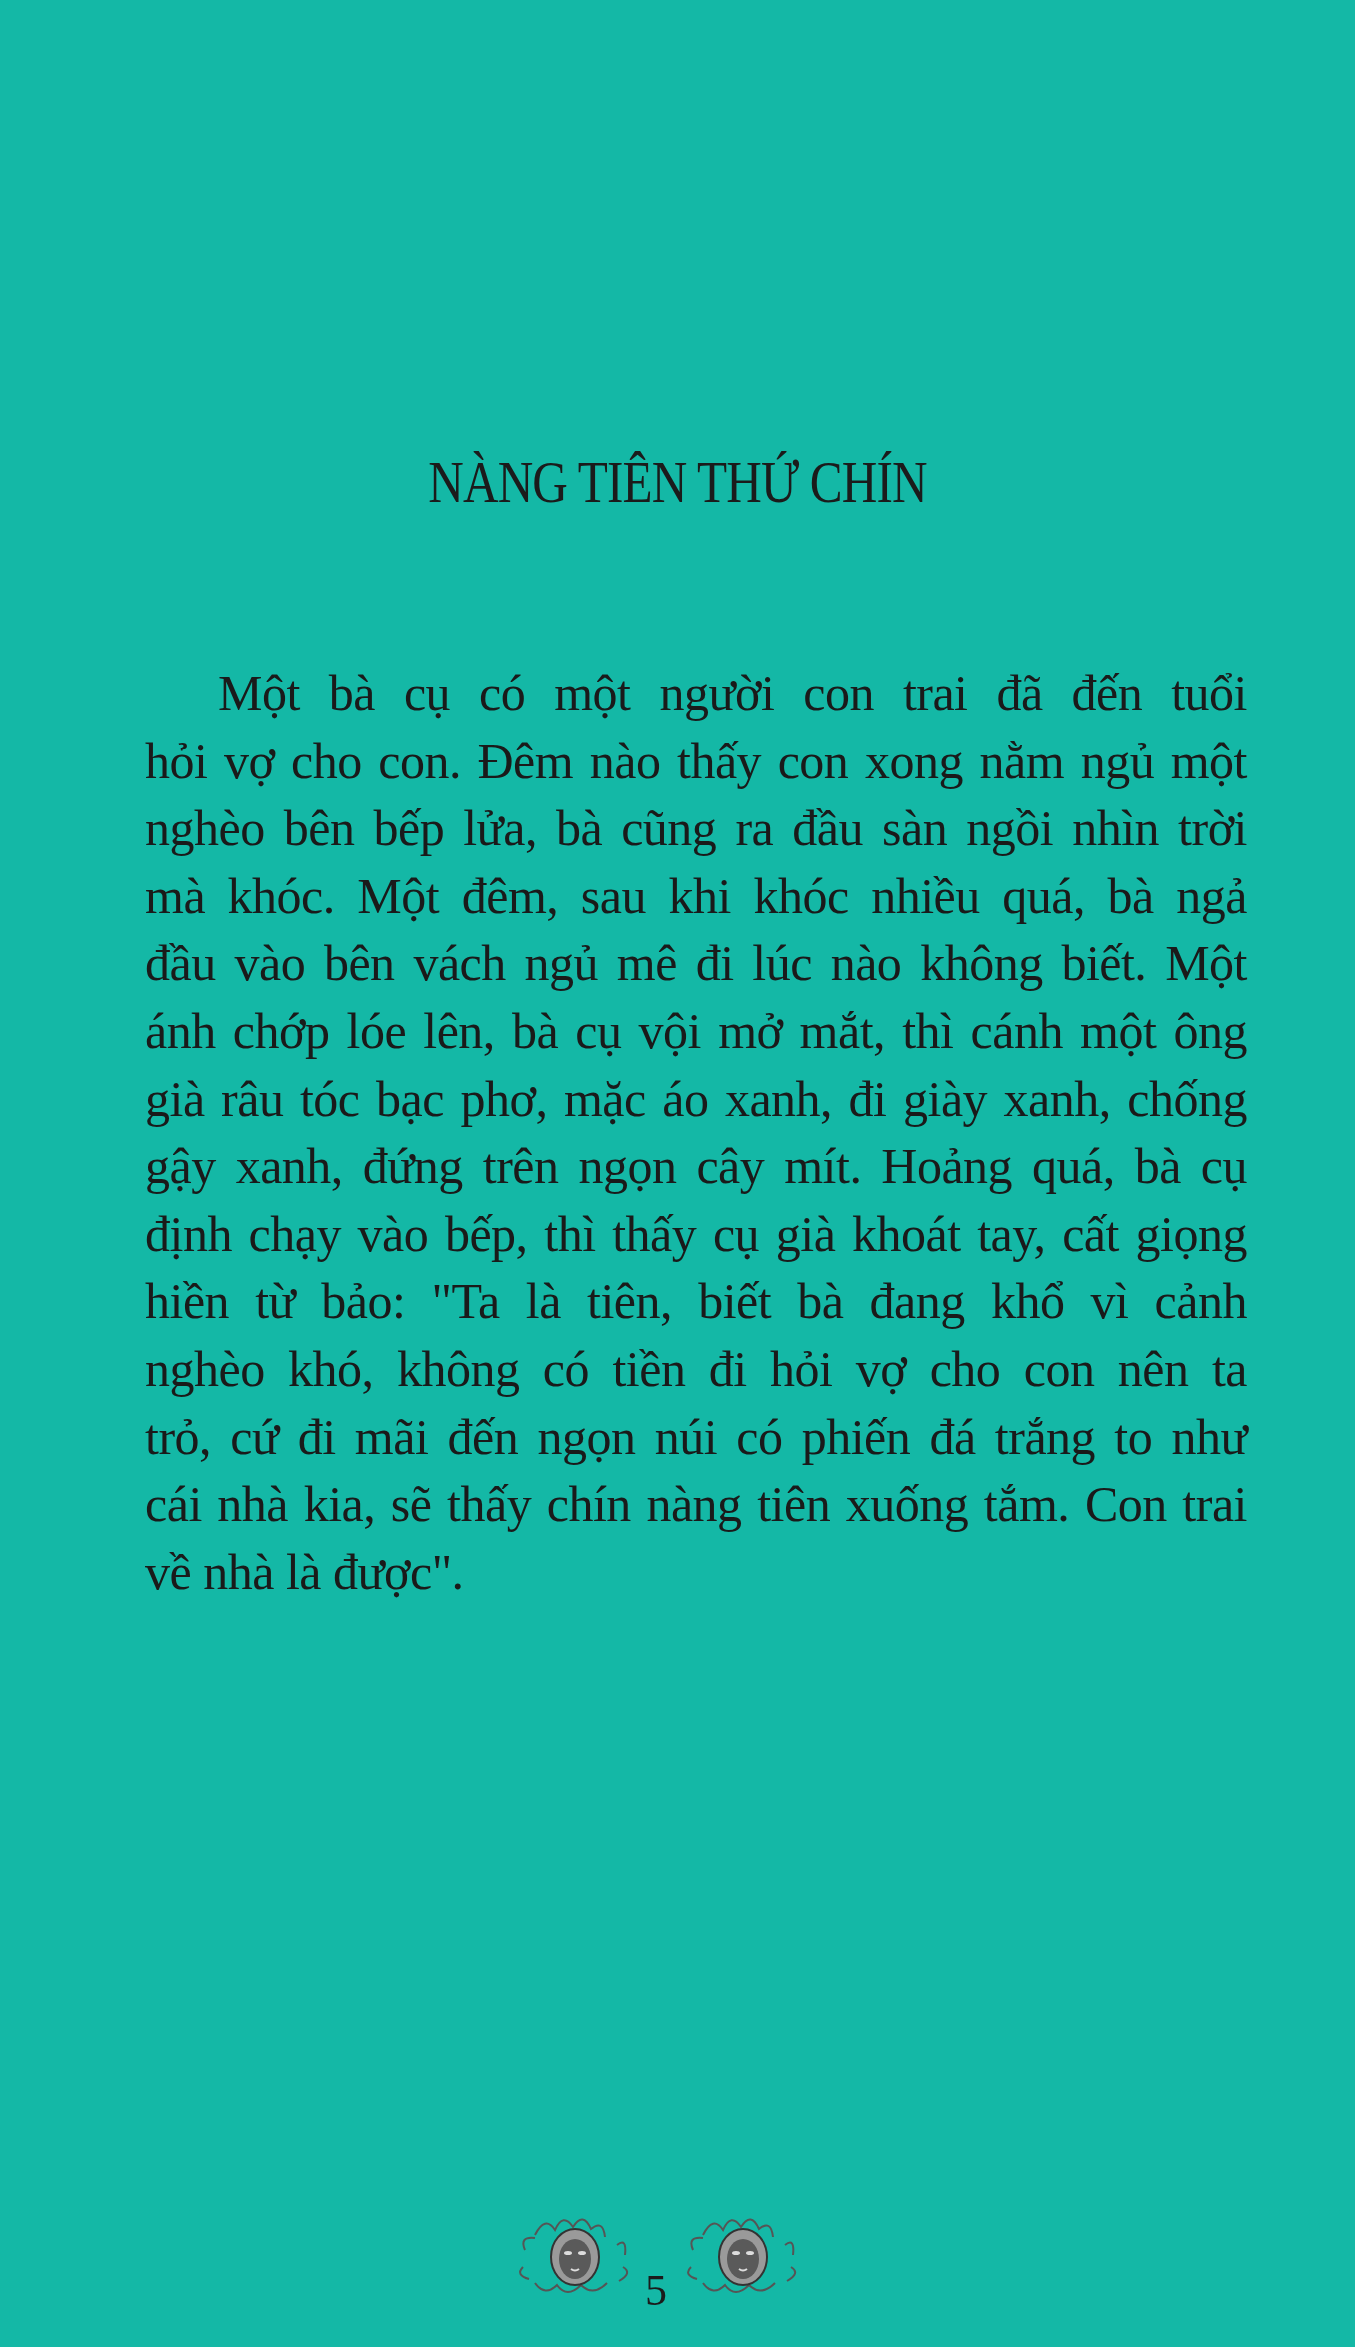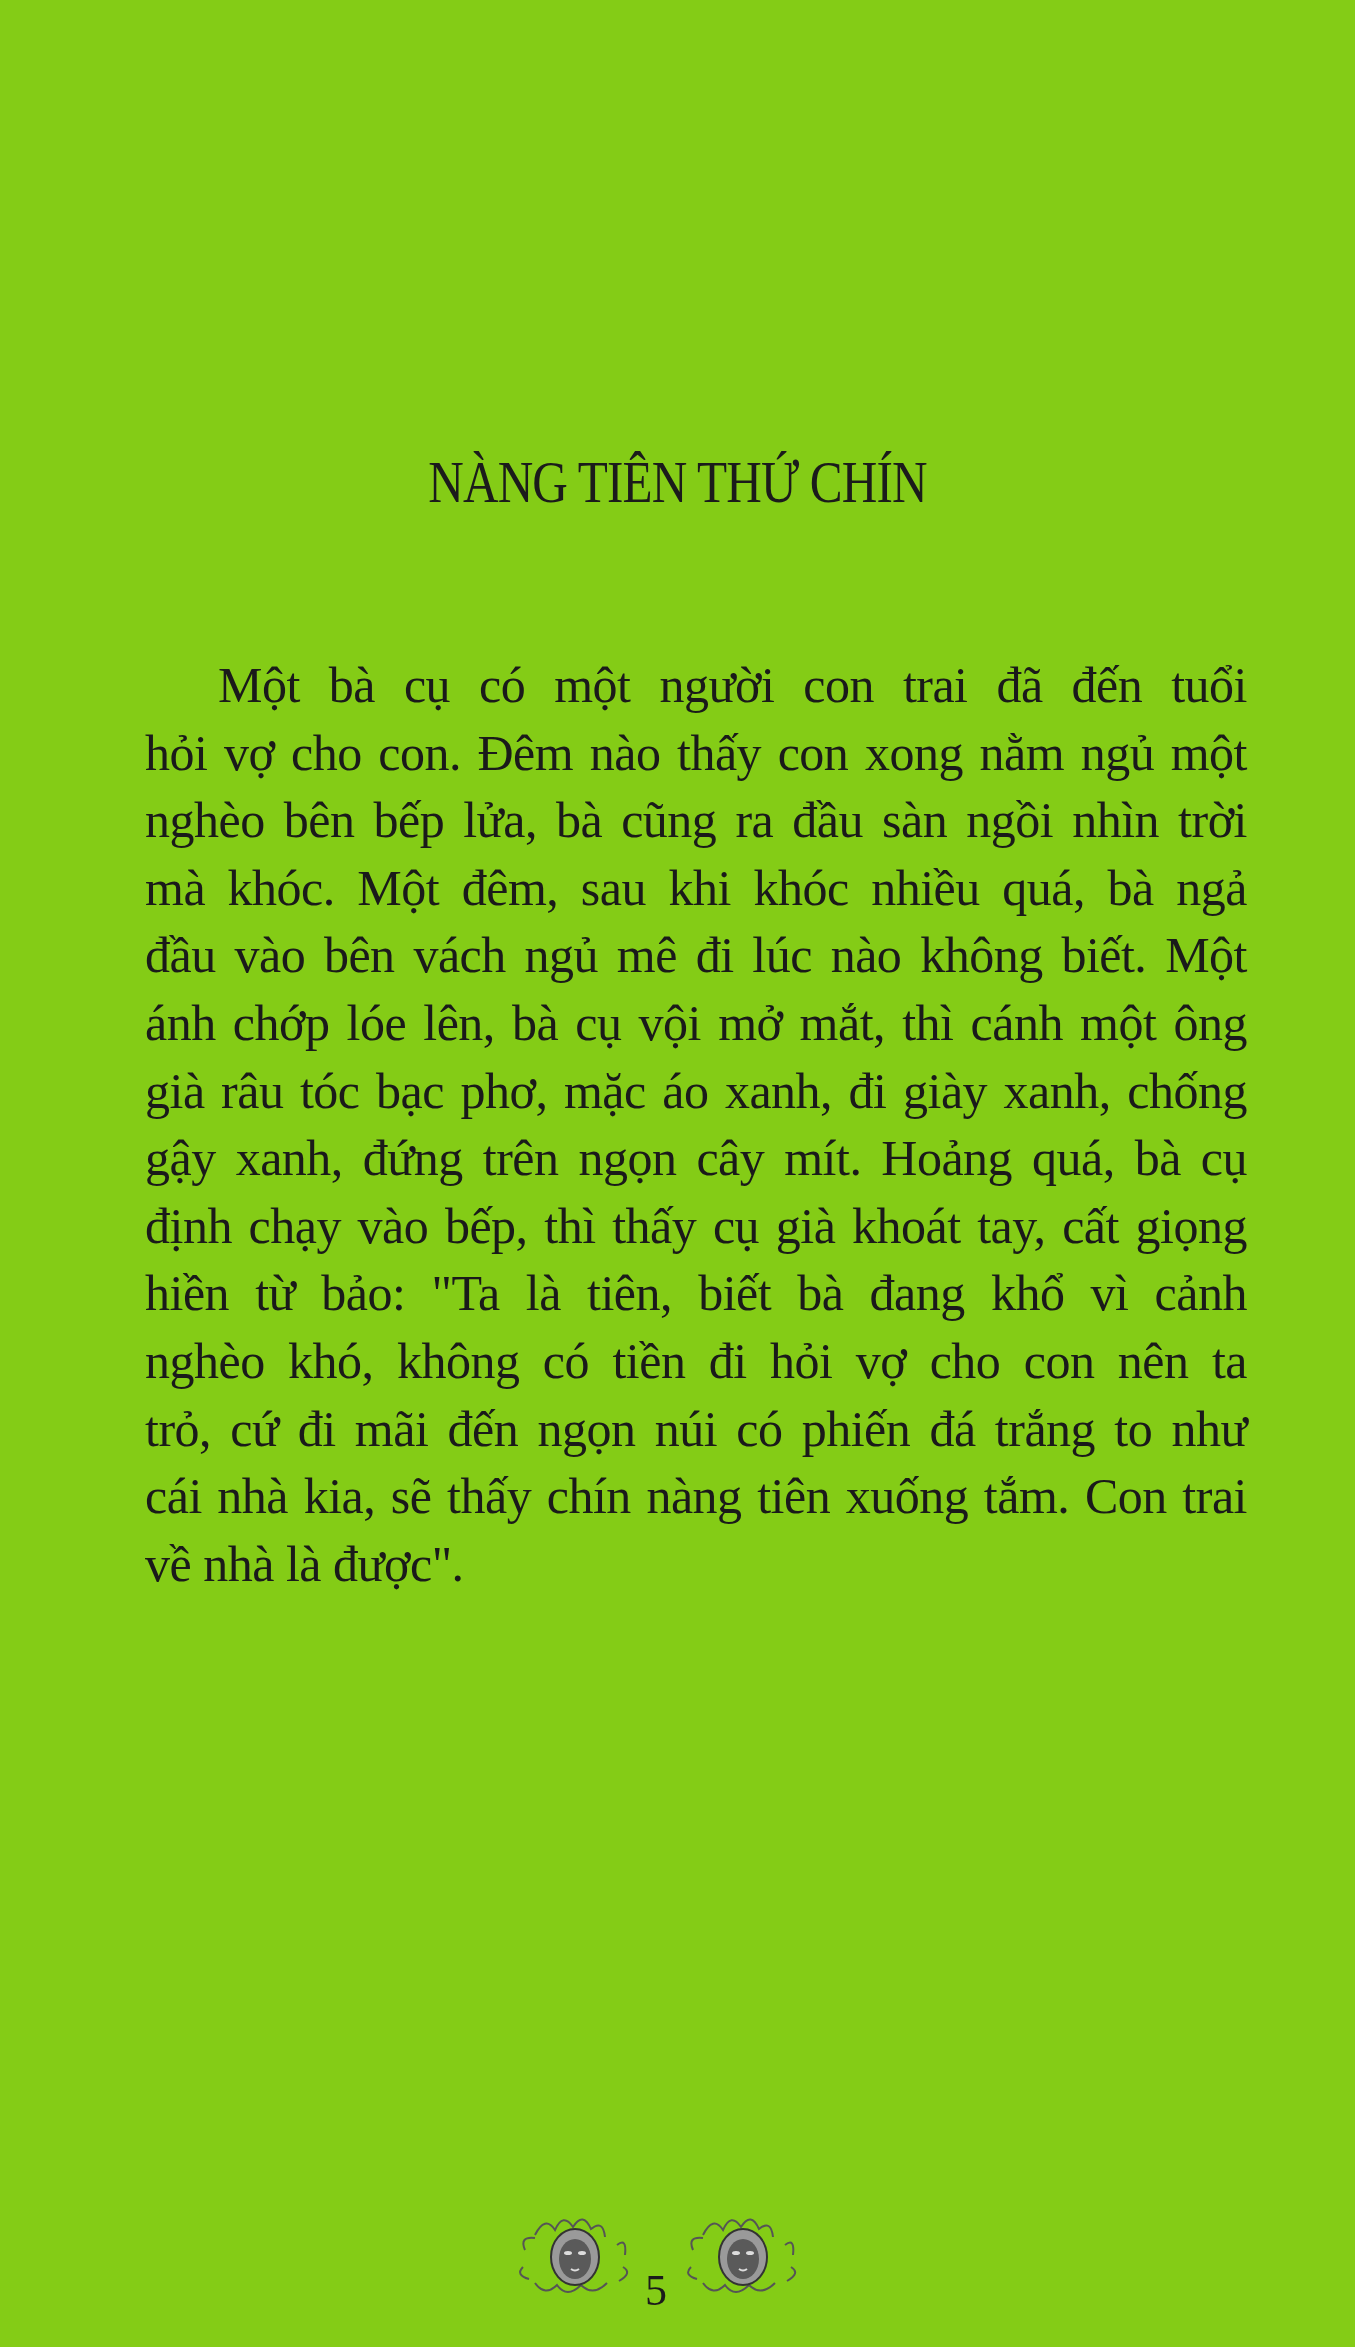--- a/index.html
+++ b/index.html
@@ -1,27 +1,27 @@
 <!DOCTYPE html>
 <html><head>
 <meta charset="utf-8">
 <style>
   html, body { margin:0; padding:0; background:#ffffff; }
   body { width:1355px; height:2347px; position:relative; overflow:hidden;
          font-family: "Liberation Serif", "DejaVu Serif", serif; color:#1a1a1a; }
-  .page { position:absolute; left:0; top:0; width:1355px; height:2347px; background:#84cc16; }
+  .page { position:absolute; left:0; top:0; width:1355px; height:2347px; background:#14b8a6; }
   .title { position:absolute; left:0; width:1355px; top:448px; text-align:center;
            font-size:60px; letter-spacing:-1px; transform:scaleX(0.82); transform-origin:center;
            color:#1b1b1b; white-space:nowrap; }
   .body-text { position:absolute; left:145px; width:1102px; top:652px; }
   .para { margin:0; font-size:50px; line-height:67.6px; text-align:justify;
           text-align-last:left; text-indent:73px; letter-spacing:-0.5px; }
   .line { display:block; text-align:justify; text-align-last:justify; white-space:nowrap; }
   .line.last { text-align-last:left; }
-  .line.indent { padding-left:73px; }
+  .line.indent { padding-left:73px;margin-top:8px; }
   .footer { position:absolute; left:0; width:1355px; top:2205px; height:100px; }
   .ornament { position:absolute; top:0; width:140px; height:95px; }
   .ornament.left { left:505px; }
   .ornament.right { left:673px; }
   .page-number { position:absolute; left:645px; top:60px; font-size:44px; color:#1b1b1b; }
 </style>
 </head>
 <body>
 
 <div class="page">

